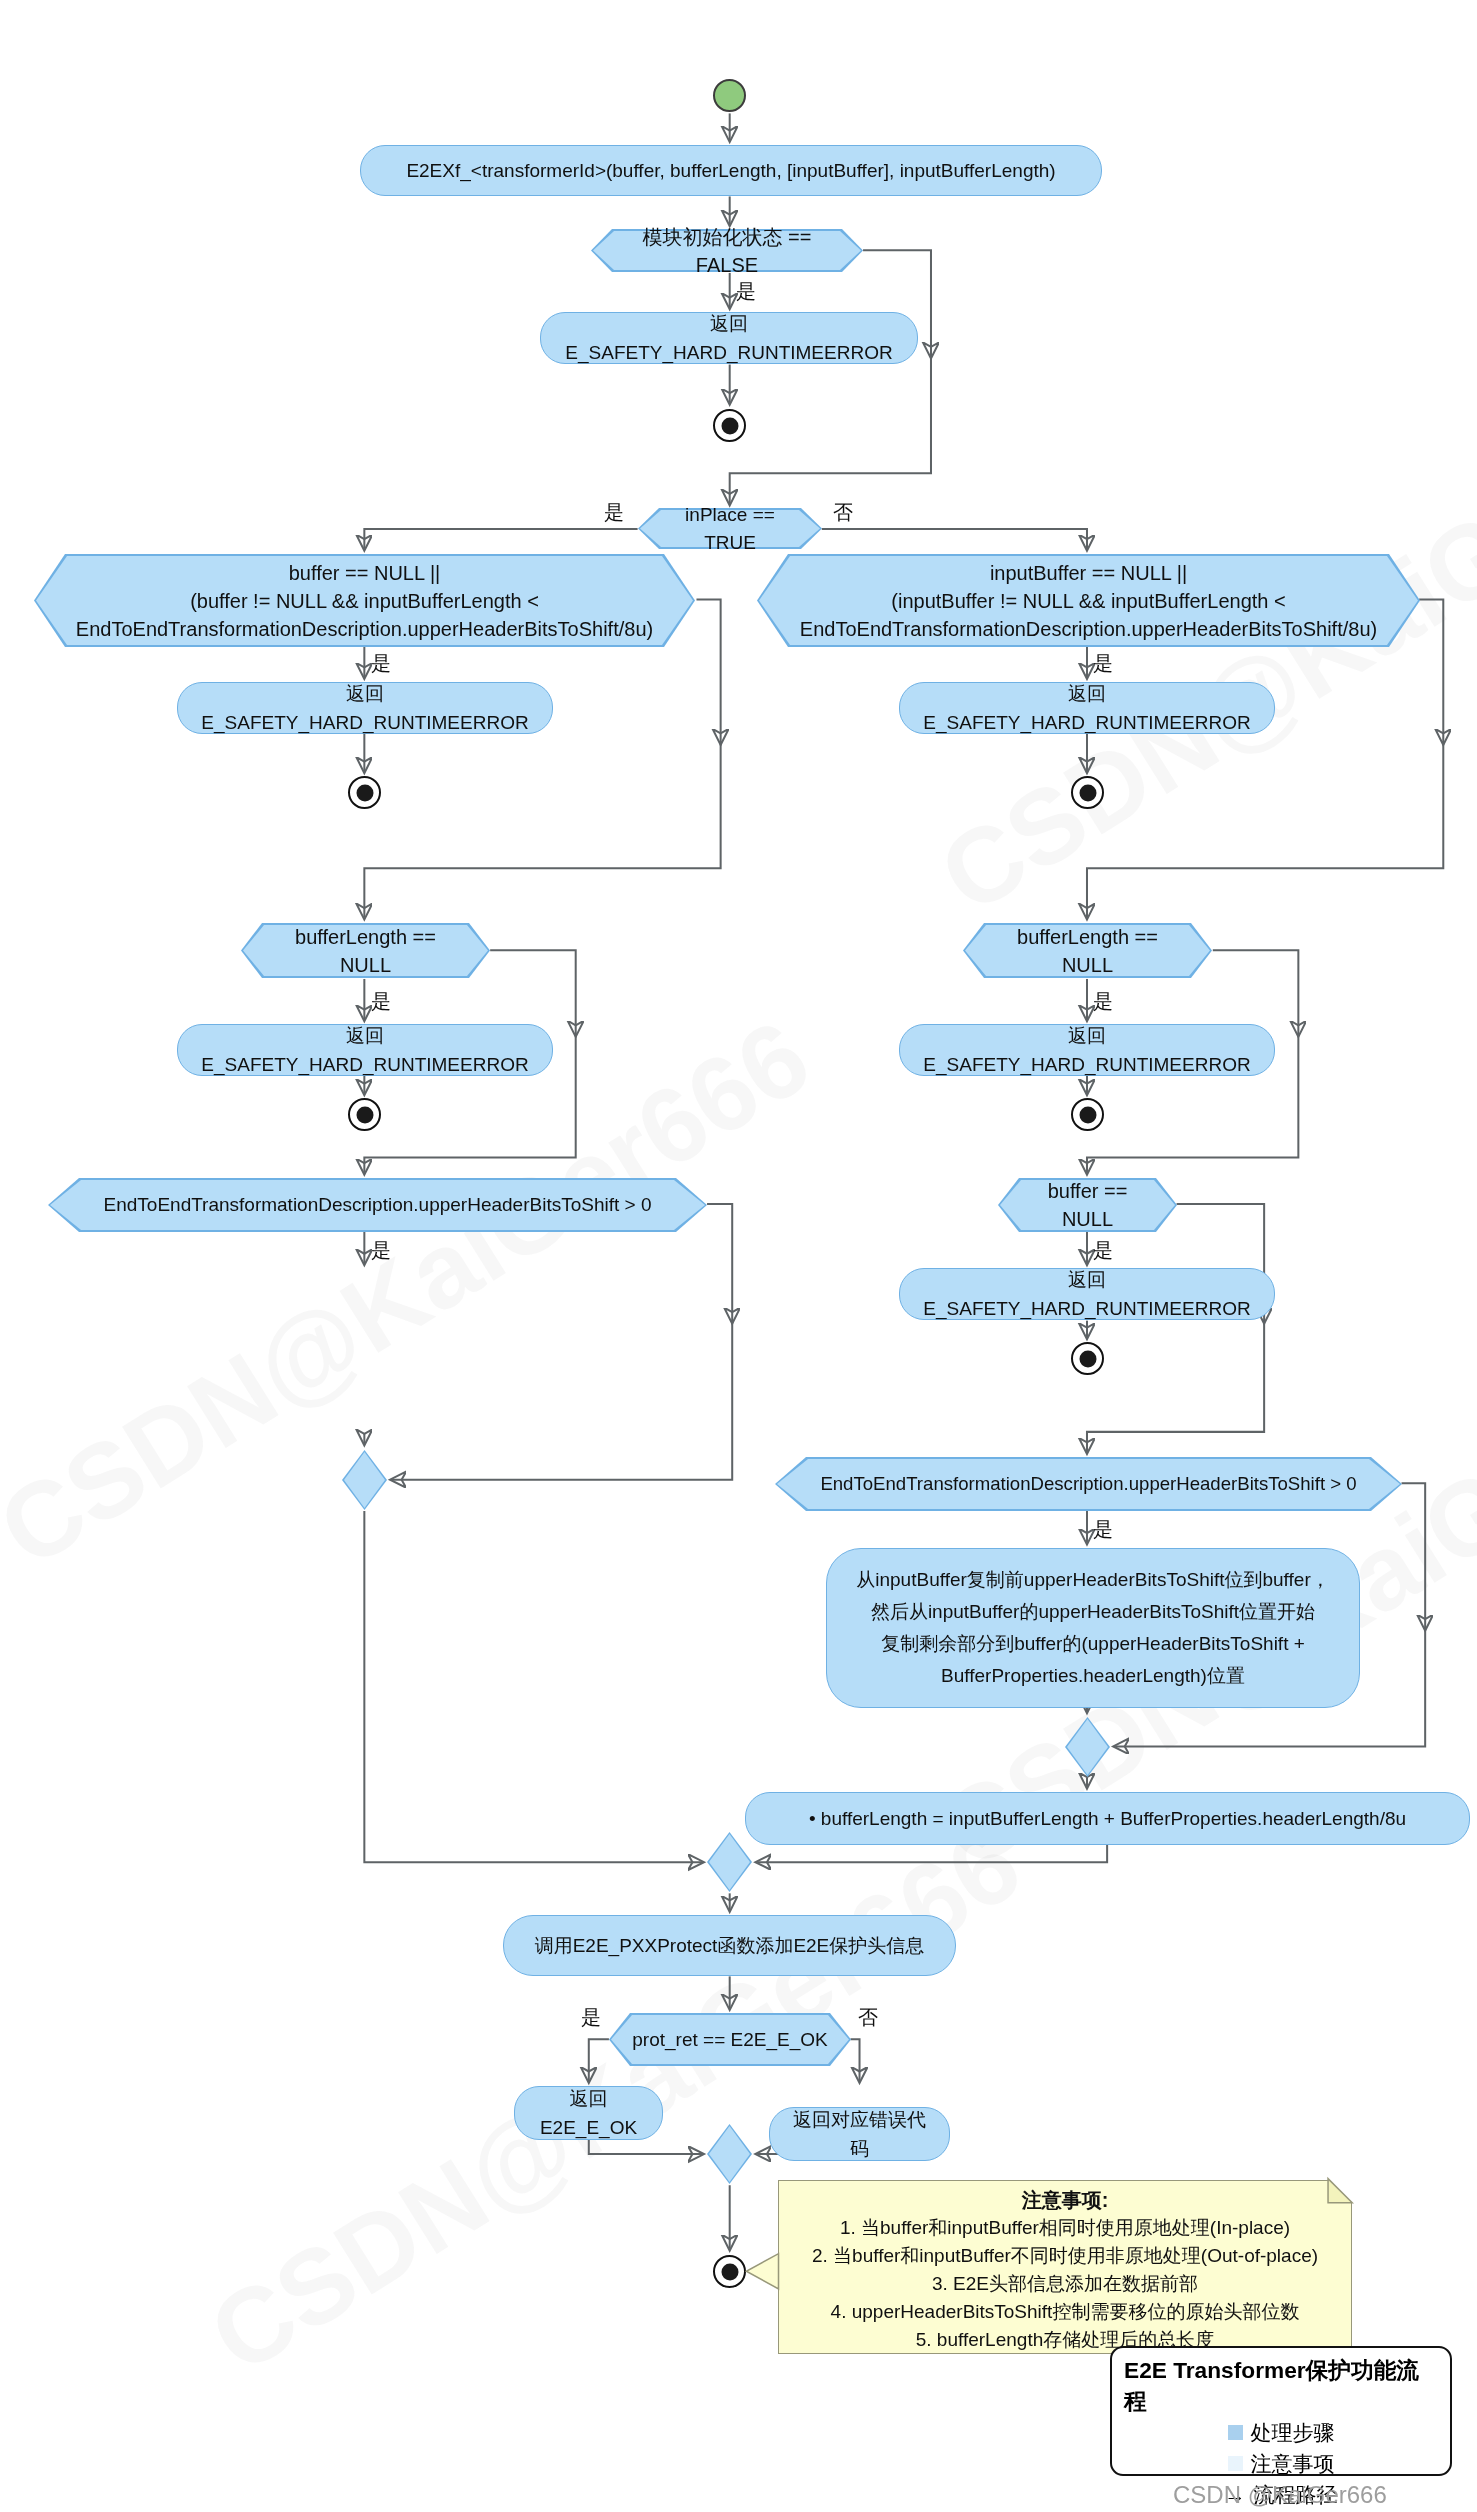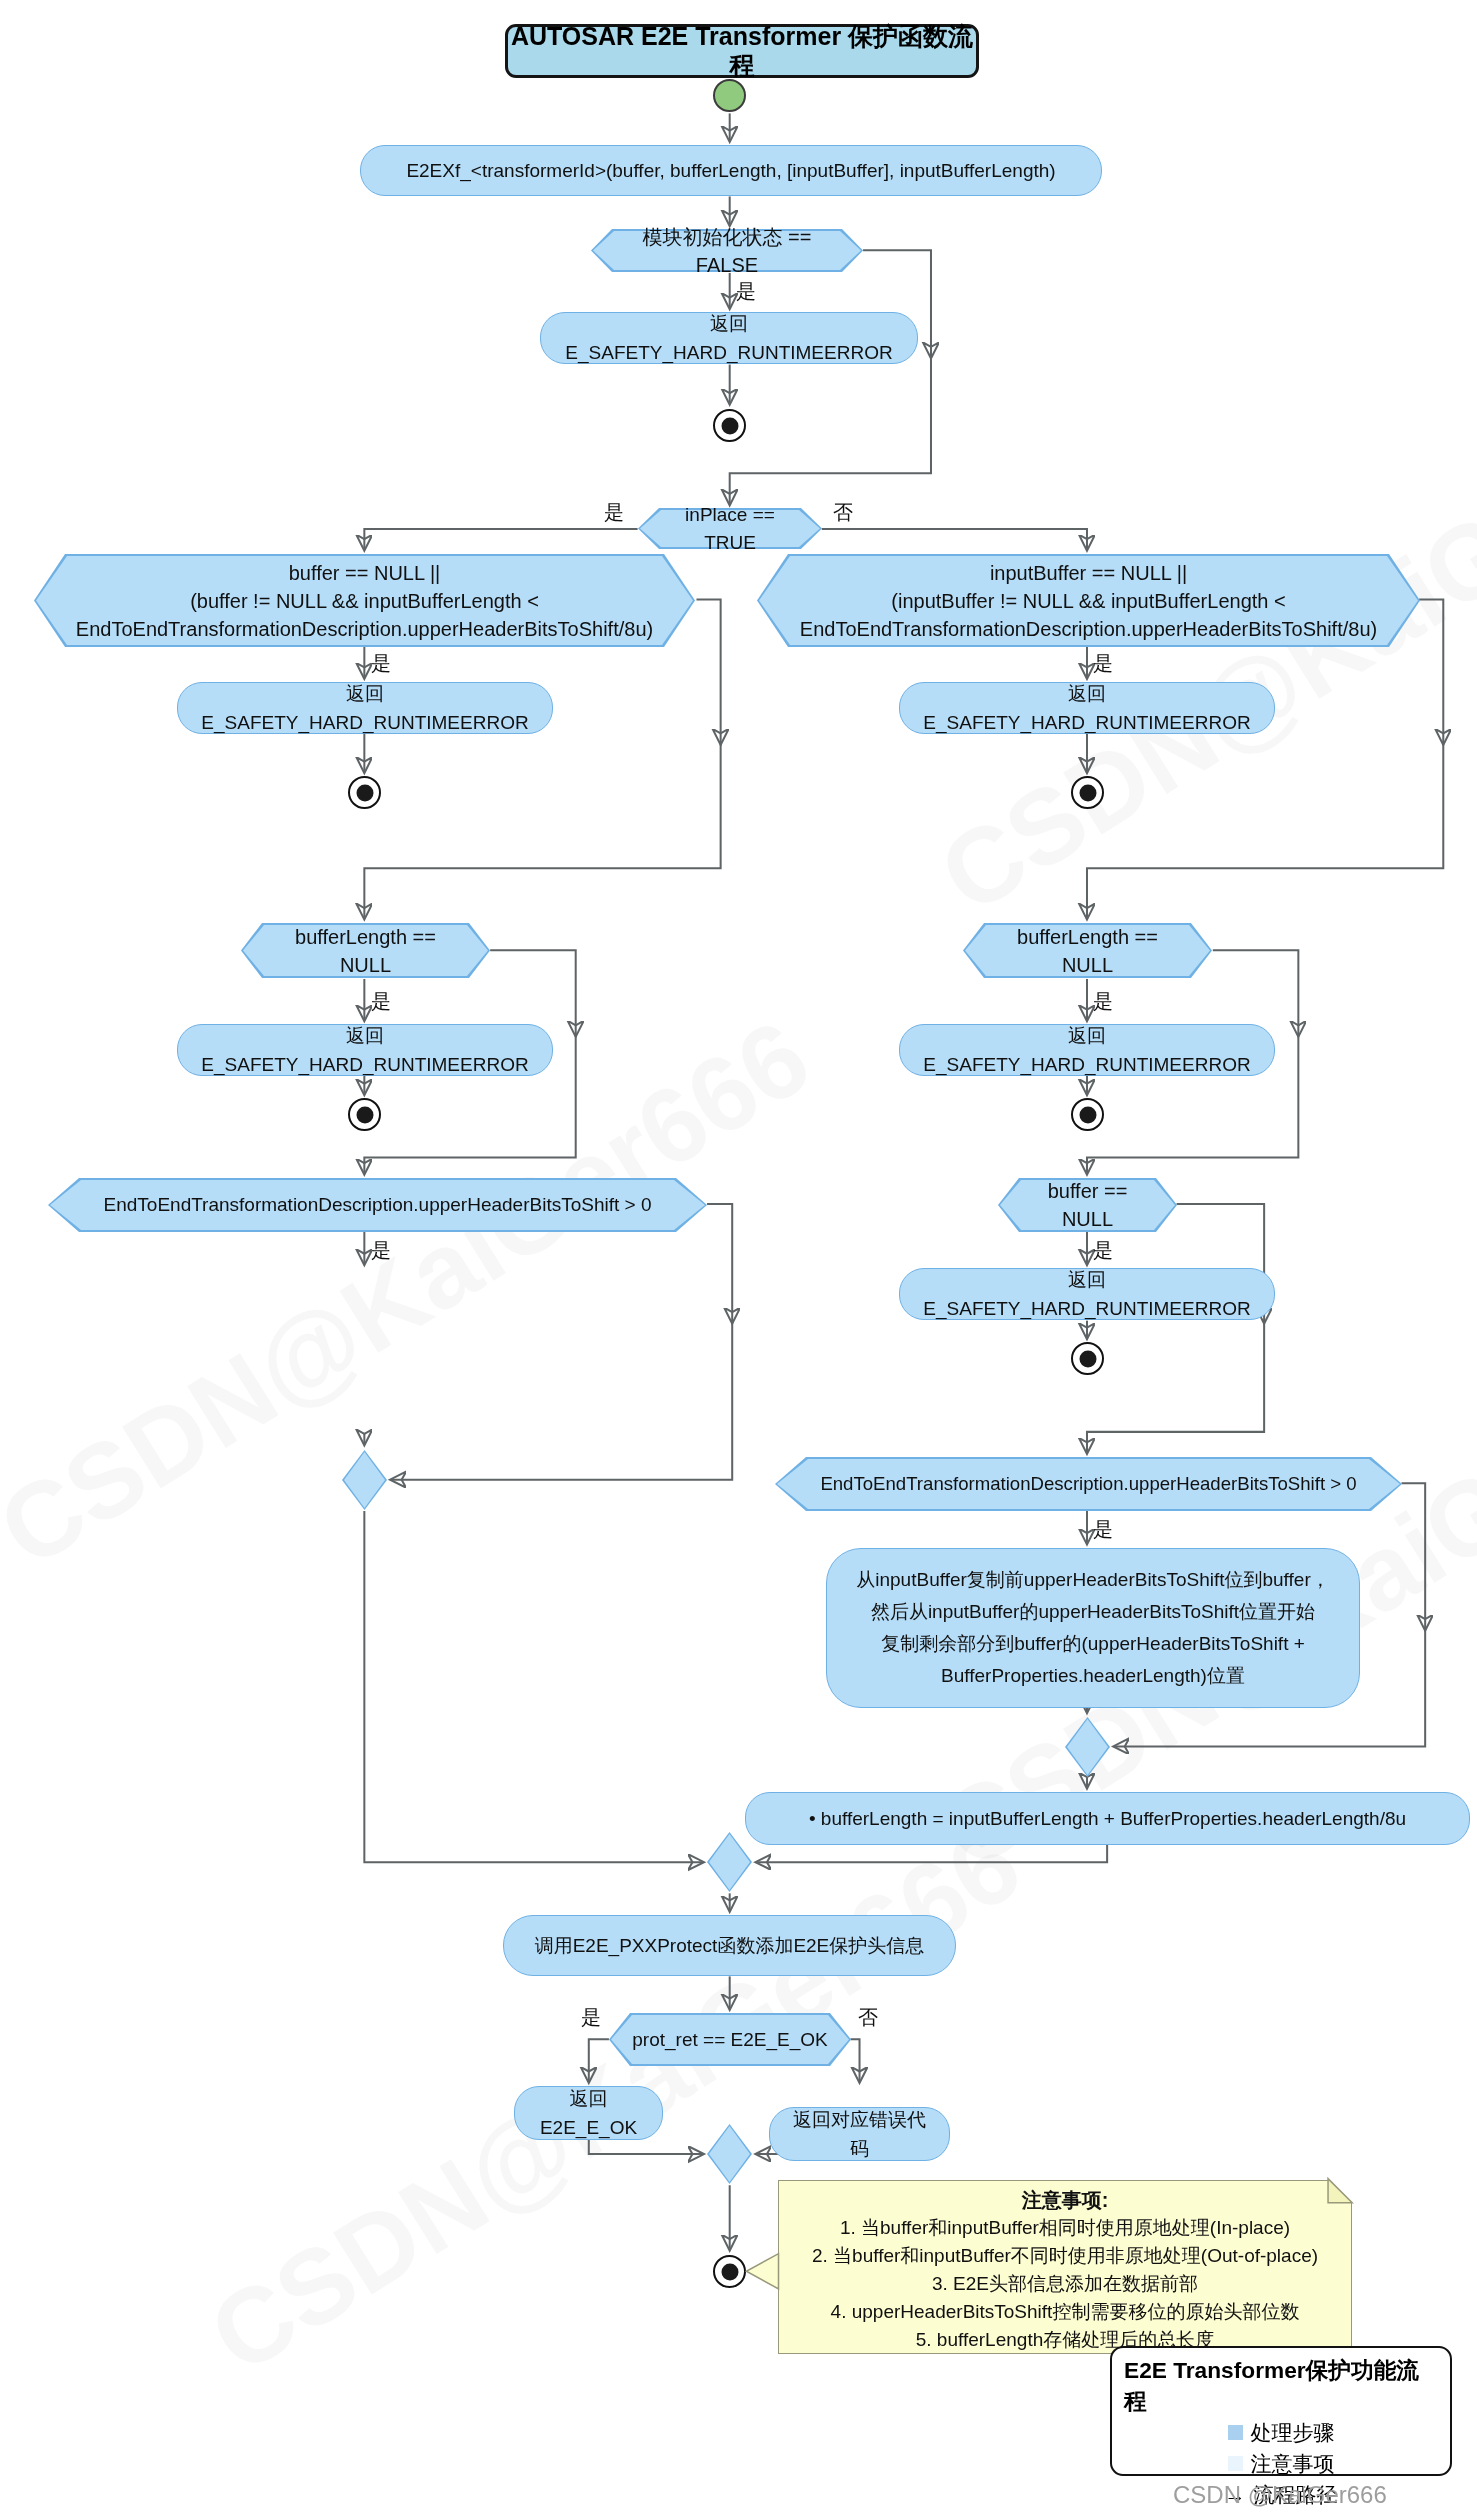--- a/index.html
+++ b/index.html
@@ -132,21 +132,20 @@
 
     <path d="M1450 3762 V3795" marker-end="url(#arr)"></path>
     <path d="M1450 3927 V3990" marker-end="url(#arr)"></path>
     <path d="M1210 4052 H1170 V4135" marker-end="url(#arr)"></path>
     <path d="M1690 4052 H1708 V4135" marker-end="url(#arr)"></path>
     <path d="M1170 4252 V4280 H1395" marker-end="url(#arr)"></path>
     <path d="M1708 4252 V4280 H1505" marker-end="url(#arr)"></path>
     <path d="M1450 4342 V4468" marker-end="url(#arr)"></path>
   </svg>
 
-  <div class="node title" style="left:505px;top:24px;width:468px;height:48px;">AUTOSAR E2E Transformer 保护函数流程</div>
 
   <div class="start" style="left:713px;top:79px;"></div>
 
   <div class="node box" style="left:360px;top:145px;width:742px;height:51px;">E2EXf_&lt;transformerId&gt;(buffer, bufferLength, [inputBuffer], inputBufferLength)</div>
 
   <div class="hex" style="left:591px;top:229px;width:272px;height:43px;">
     <div class="shape-outer"></div>
     <div class="shape-inner"></div>
     <div class="txt">模块初始化状态 == FALSE</div>
   </div>

